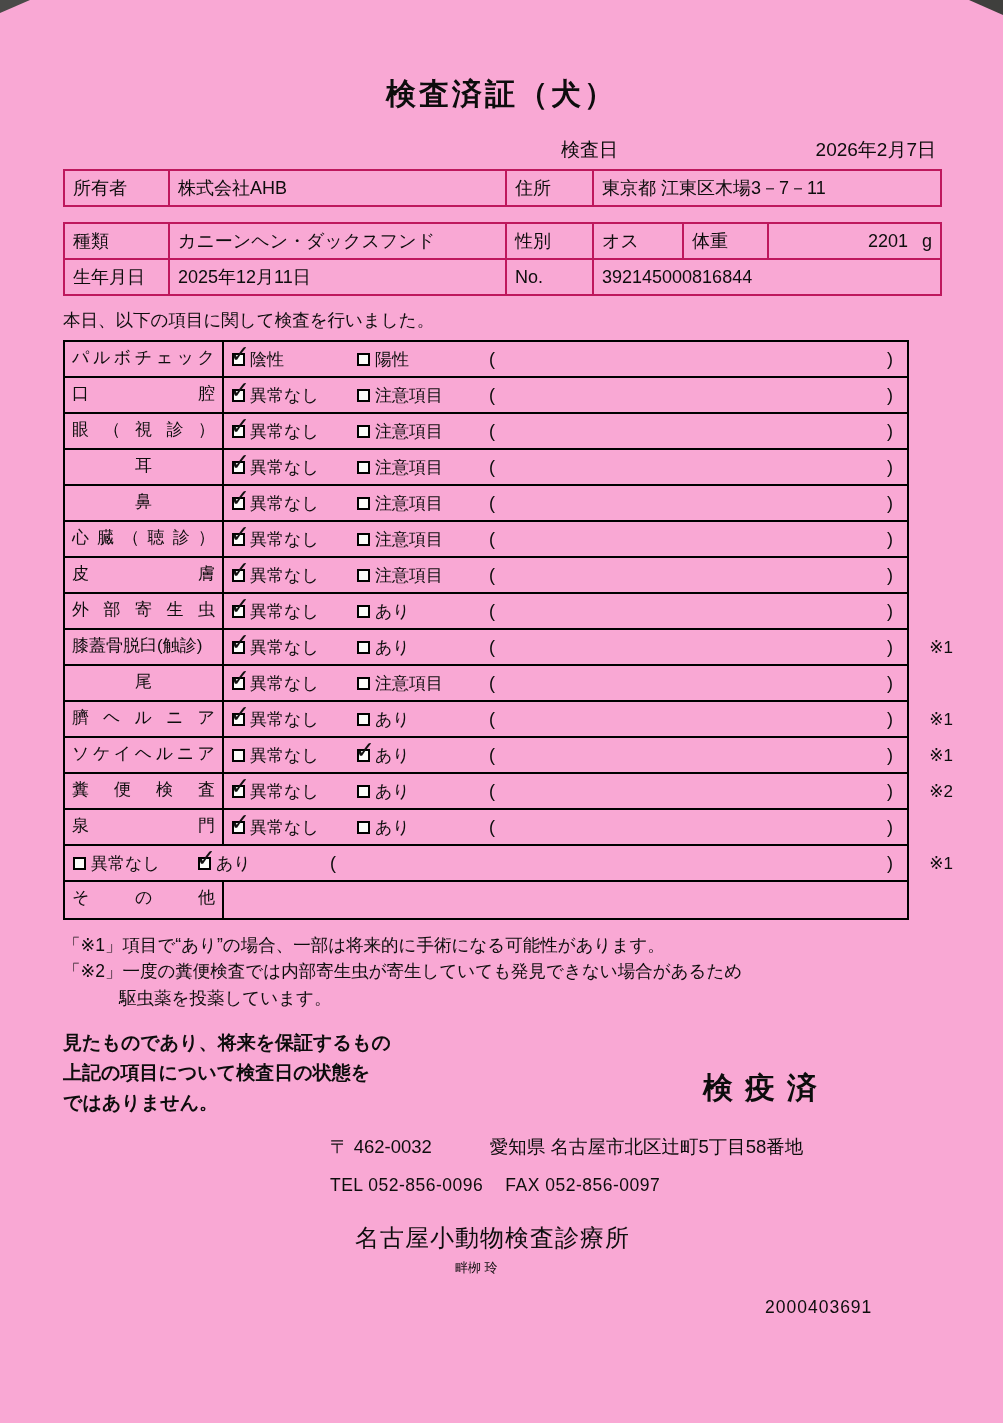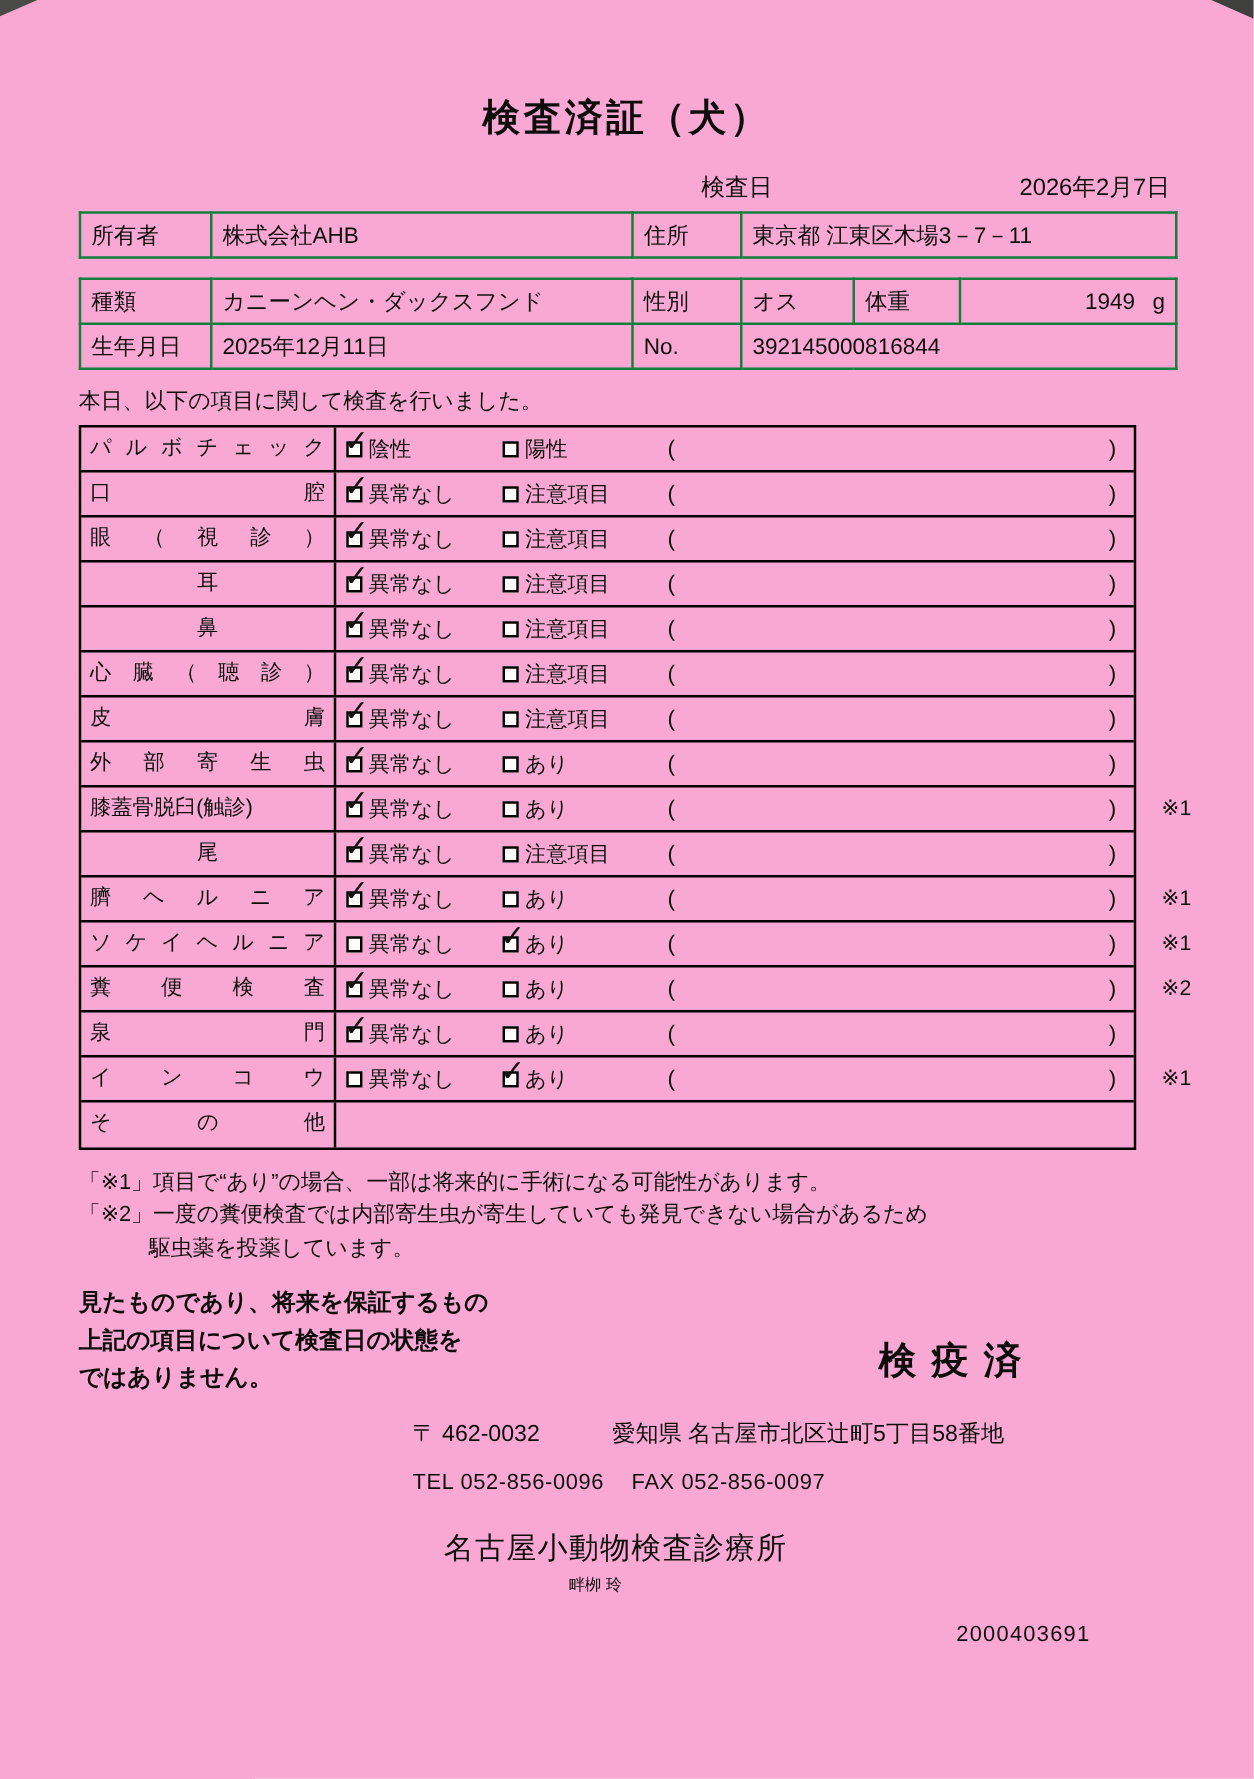--- a/index.html
+++ b/index.html
@@ -17,31 +17,31 @@
   .corner-tr { position:absolute; top:0; right:0; width:0; height:0;
     border-top:15px solid #3f3f3d; border-left:34px solid transparent; }
 
   .title { margin: 74px 0 0 0; text-align: center; font-size: 30px; font-weight: bold; letter-spacing: 3px; }
 
   .date-row { margin: 22px 0 6px 63px; width: 877px; display: flex; font-size: 19px; }
   .date-label { margin-left: 498px; }
   .date-value { margin-left: auto; padding-right: 4px; }
 
   table.tbl { border-collapse: collapse; margin-left: 63px; font-size: 18px; table-layout: fixed; }
-  table.tbl td { border: 2px solid #15803d; height: 36px; padding: 0 8px; overflow: hidden; white-space: nowrap; }
+  table.tbl td { border: 2px solid #be185d; height: 36px; padding: 0 8px; overflow: hidden; white-space: nowrap; }
   table.pet { margin-top: 15px; }
   td.weight-cell { text-align: right; padding-right: 22px; }
   td.weight-cell .unit { display: inline-block; margin-left: 14px; }
 
   .intro { margin: 12px 0 8px 63px; font-size: 17.5px; }
 
   .checklist { margin-left: 63px; width: 846px; border: 2px solid #000; }
   .check-row { display: flex; height: 36px; border-bottom: 2px solid #000; position: relative; }
   .check-row:last-child { border-bottom: none; justify-content: center; }
-  .check-label { width: 204px; border-right: 2px solid #000; padding: 0 7px; font-size: 17px; line-height: 32px; overflow: hidden; white-space: nowrap; }
+  .check-label { width: 159px; border-right: 2px solid #000; padding: 0 7px; font-size: 17px; line-height: 32px; overflow: hidden; white-space: nowrap; }
   .align-justify { text-align: justify; text-align-last: justify; }
   .align-center { text-align: center; }
   .align-left { text-align: left; }
   .check-body { flex: 1; display: flex; align-items: center; padding-left: 8px; font-size: 17px; }
   .opt { display: flex; align-items: center; }
   .opt1 { width: 125px; }
   .opt2 { width: 132px; }
   .cb { width: 13px; height: 13px; border: 2px solid #000; margin-right: 5px; position: relative; flex: none; background: #fcfcfa; }
   .cb.checked::after { content: "✓"; position: absolute; left: -4px; top: -13px; font-size: 24px; line-height: 1; color: #111; }
   .paren-open { font-size: 18px; }
@@ -103,21 +103,21 @@
         <col style="width:85px">
         <col style="width:173px">
       </colgroup>
     <tbody>
         <tr>
       <td>種類</td>
       <td>カニーンヘン・ダックスフンド</td>
       <td>性別</td>
       <td>オス</td>
       <td>体重</td>
-      <td class="weight-cell"><span>1949</span><span class="unit">g</span></td>
+      <td class="weight-cell"><span>2201</span><span class="unit">g</span></td>
     </tr>
     <tr>
       <td>生年月日</td>
       <td>2025年12月11日</td>
       <td>No.</td>
       <td colspan="3">392145000816844</td>
     </tr>
   </tbody>
     </table>
 
@@ -332,21 +332,20 @@
           </span>
           <span class="opt opt2">
             <span class="cb"></span>
             <span>あり</span>
           </span>
           <span class="paren-open">(</span>
           <span class="paren-close">)</span>
         </div>
       </div>
       <div class="check-row">
-        <div class="check-label align-justify">インコウ</div>
         <div class="check-body">
           <span class="opt opt1">
             <span class="cb"></span>
             <span>異常なし</span>
           </span>
           <span class="opt opt2">
             <span class="cb checked"></span>
             <span>あり</span>
           </span>
           <span class="paren-open">(</span>

